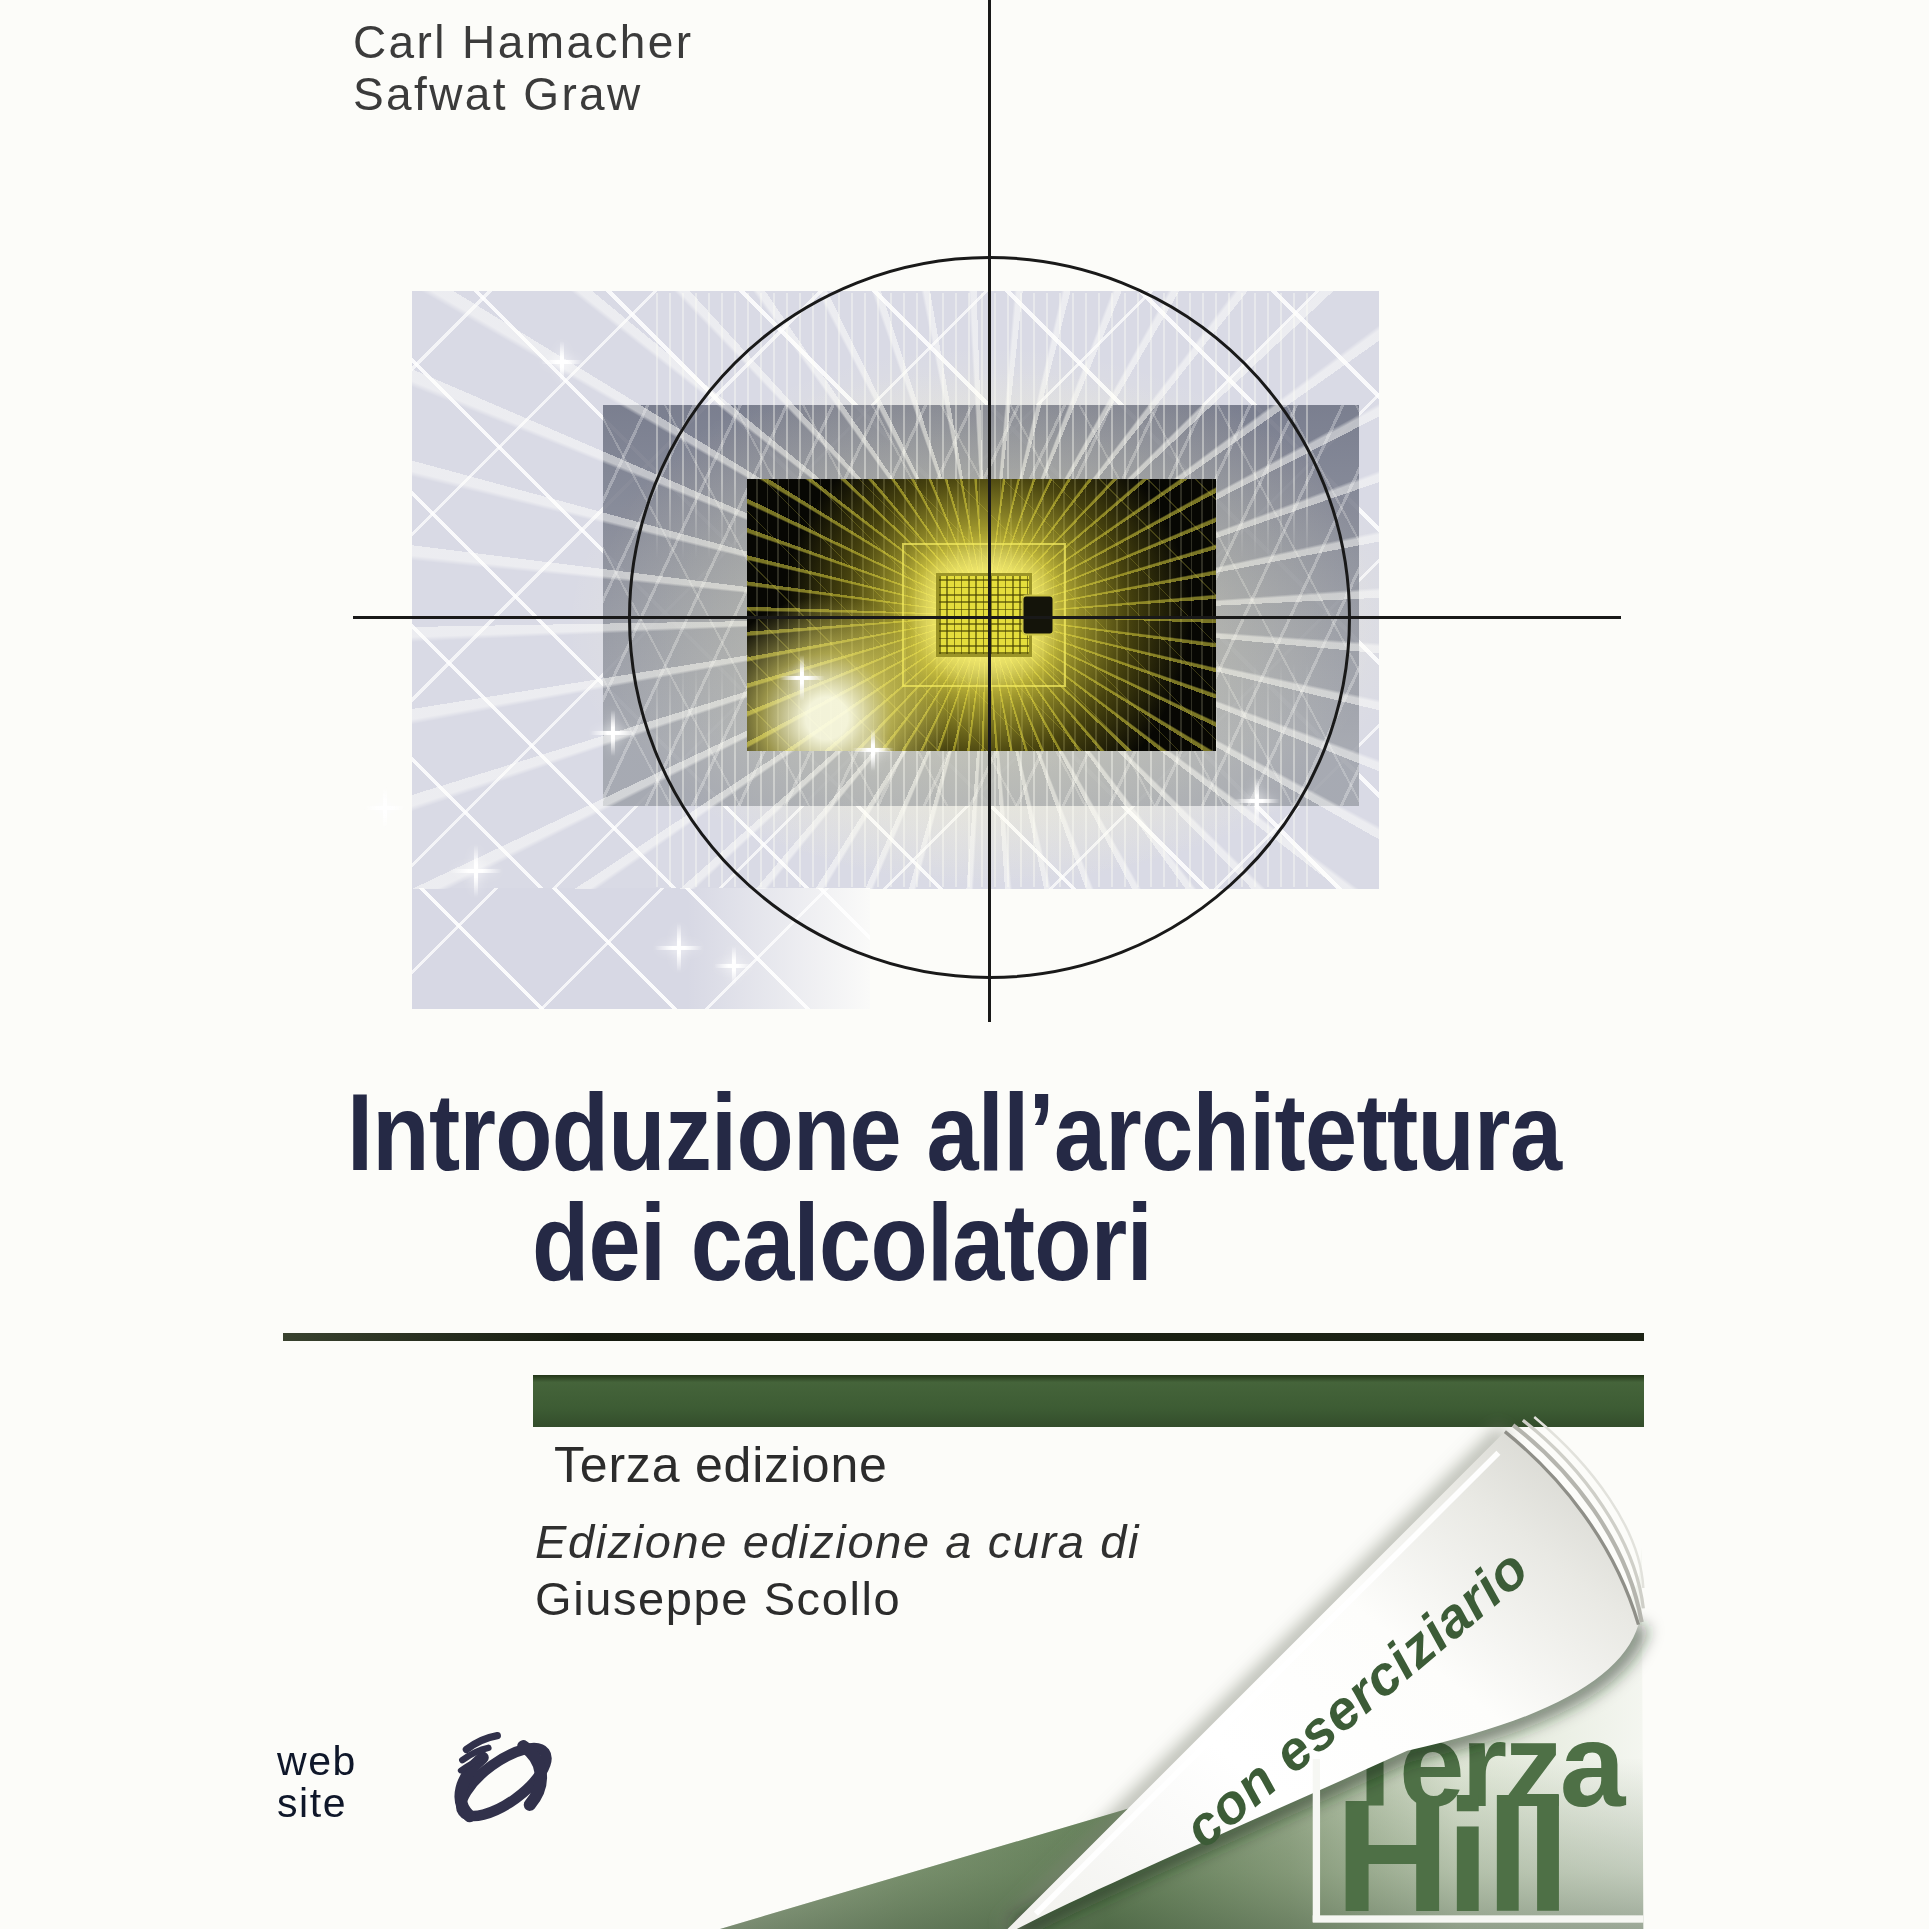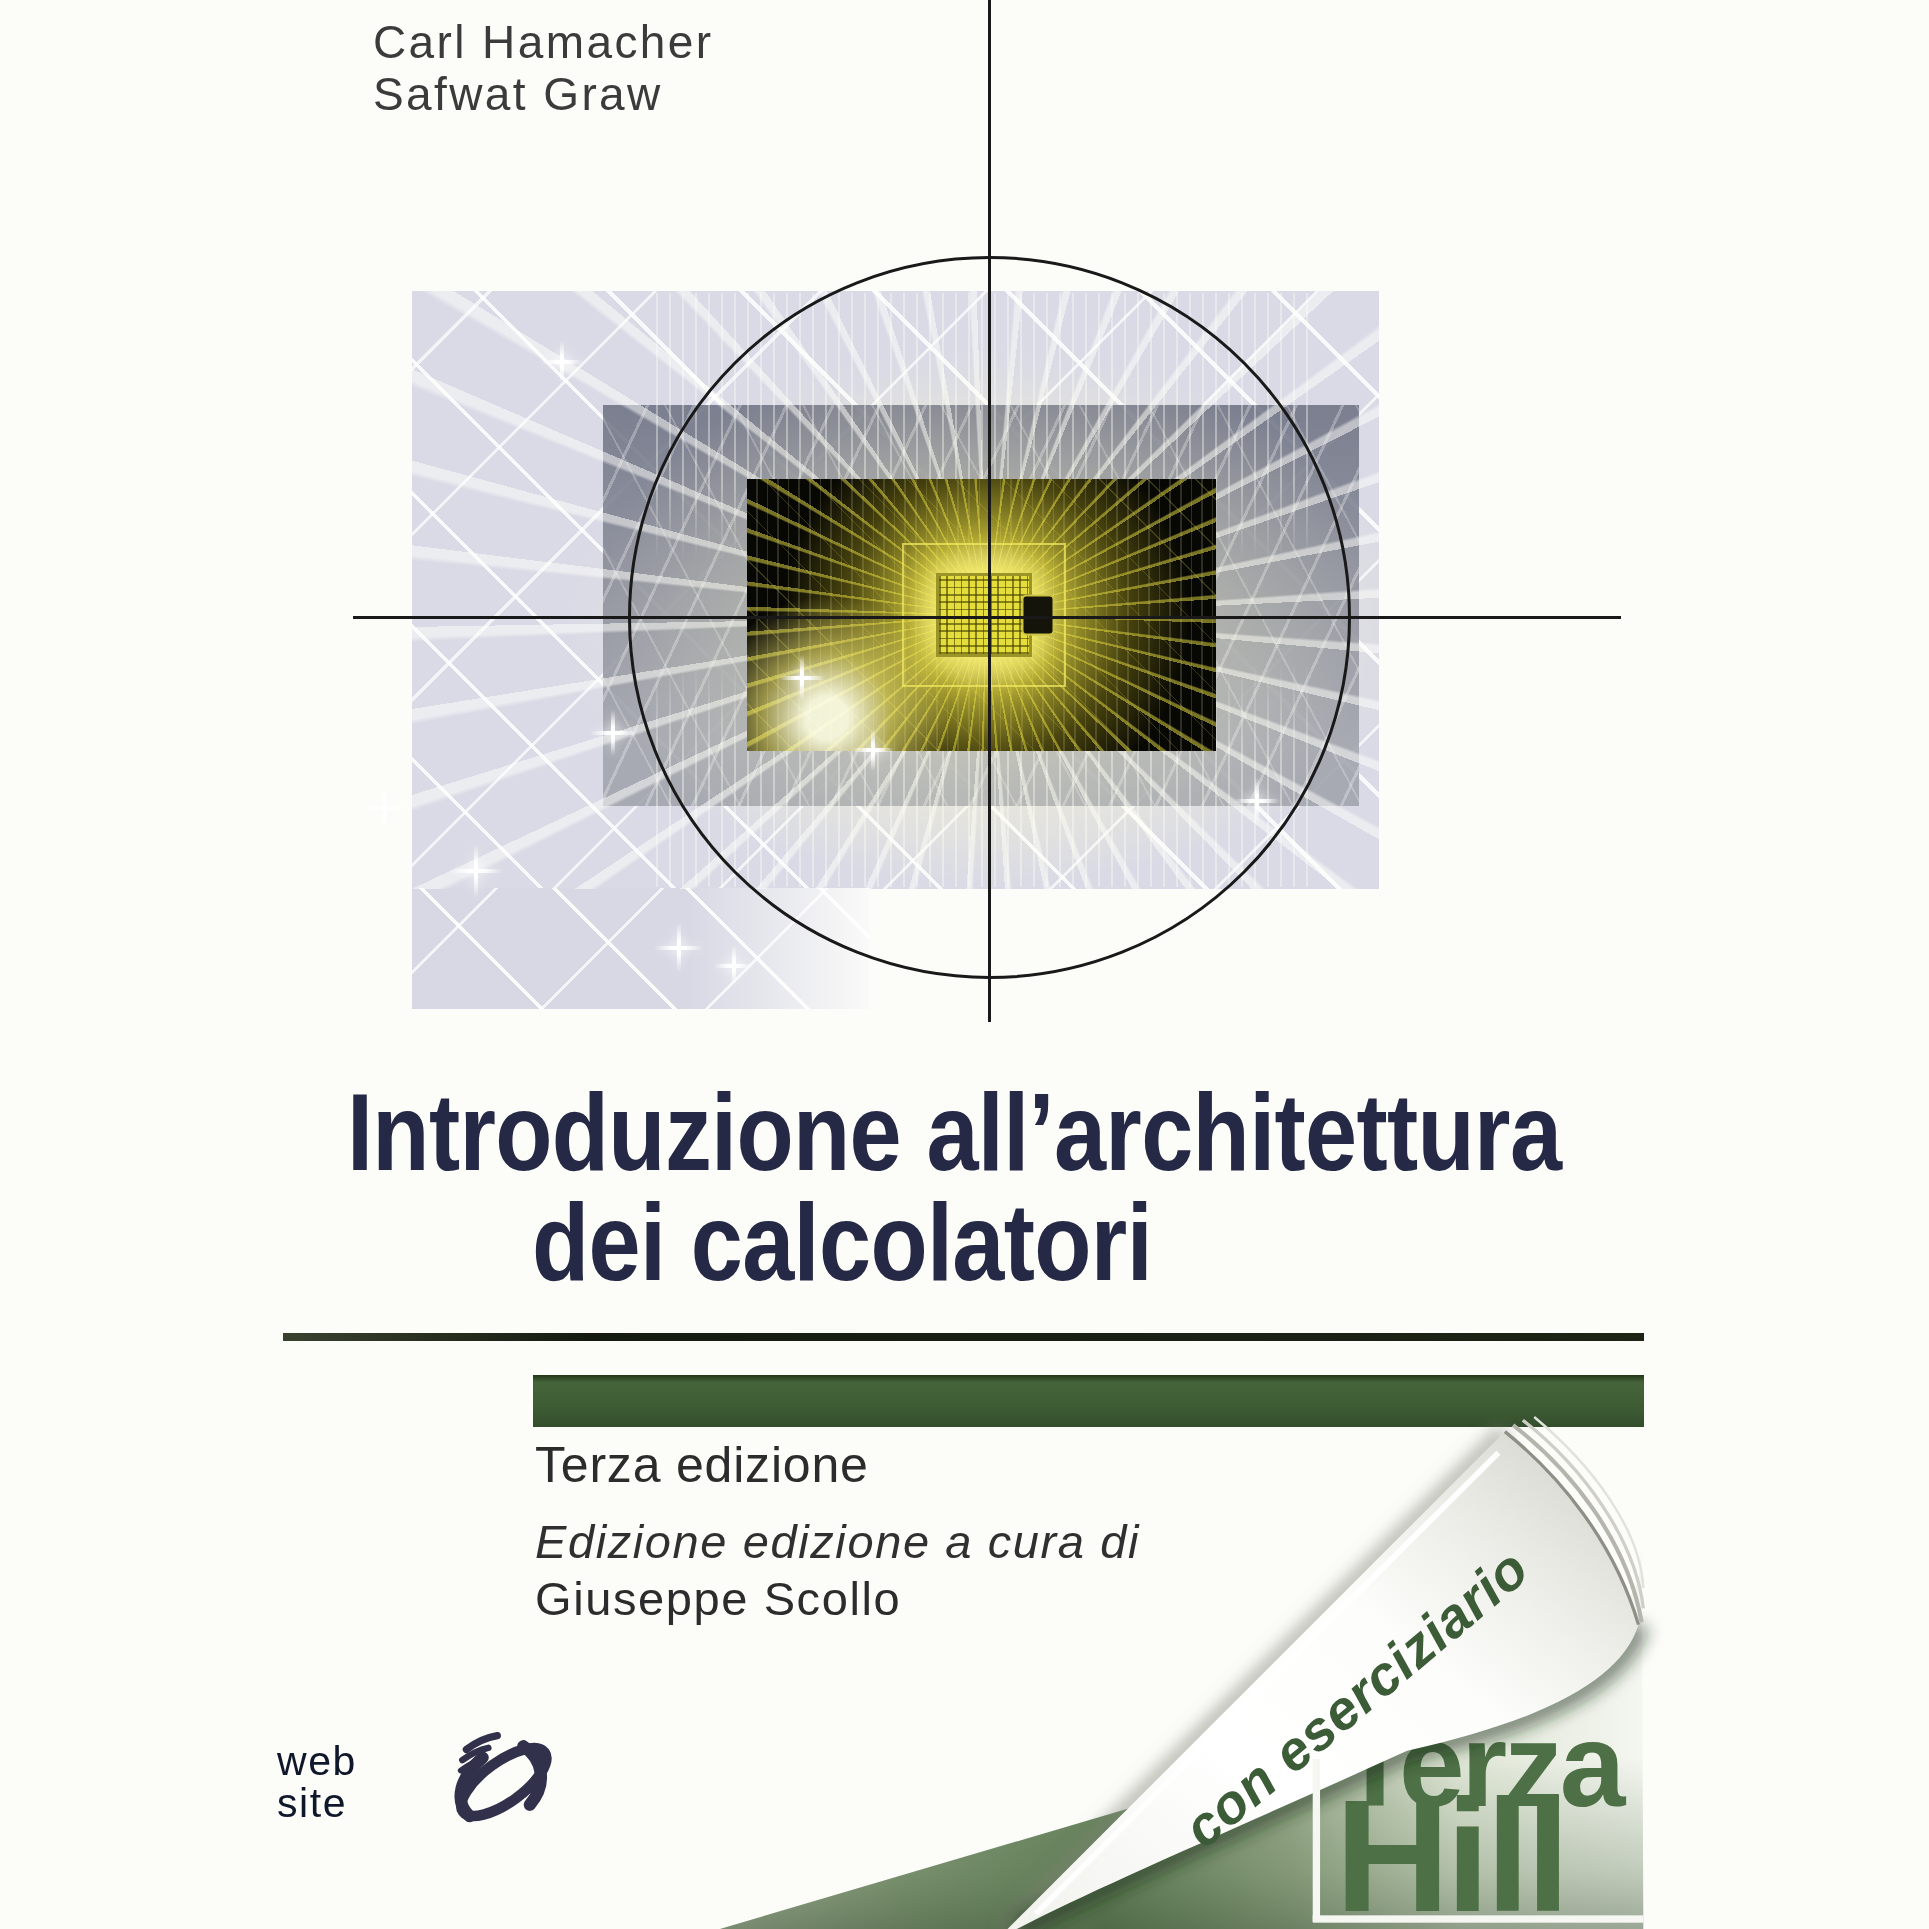--- a/index.html
+++ b/index.html
@@ -2,21 +2,21 @@
 <html style="font-size:13px"><head>
 <meta charset="utf-8">
 <style>
   html,body{margin:0;padding:0;}
   body{width:1930px;height:1930px;position:relative;overflow:hidden;
        background:#fcfcf9;font-family:"Liberation Sans",sans-serif;}
   .abs{position:absolute;}
 
   
   .authors{left:353px;top:16.3px;font-size:46px;line-height:52px;
-           letter-spacing:2.4px;color:#3b3b3b;font-weight:400;margin-left:20px;}
+           letter-spacing:2.4px;color:#3b3b3b;font-weight:400;}
 
   
   .pale-b{left:412px;top:291px;width:967px;height:598px;background:#d9dae5;
      background-image:
        repeating-linear-gradient(45deg,rgba(255,255,255,0) 0 90px,rgba(255,255,255,.85) 90px 94px),
        repeating-linear-gradient(-45deg,rgba(255,255,255,0) 0 114px,rgba(255,255,255,.7) 114px 117px),
        radial-gradient(ellipse 570px 342px at 60% 56%,rgba(250,247,210,.8),rgba(250,247,210,0) 75%);}
   .pale-a{left:412px;top:888px;width:458px;height:121px;background:#d7d8e4;
      background-image:
        repeating-linear-gradient(45deg,rgba(255,255,255,0) 0 90px,rgba(255,255,255,.9) 90px 94px),
@@ -69,21 +69,21 @@
   .title-line{font-weight:700;font-size:110px;line-height:110px;color:#252945;
      letter-spacing:-0.8px;transform:scaleX(.852);transform-origin:left top;white-space:nowrap;}
   .title-l1{left:347px;top:1077px;}
   .title-l2{left:532px;top:1187px;}
 
   
   .rule{left:283px;top:1333px;width:1361px;height:8.1px;
      background:linear-gradient(90deg,#39422f,#161b10 22%,#1d2416);}
   .green-bar{left:533px;top:1375px;width:1111px;height:52px;
      background:linear-gradient(180deg,#233619 0,#45643a 14%,#3d5c34 64%,#334d2b 100%);}
-  .terza{left:535px;top:1436px;font-size:50px;color:#2c2c2c;letter-spacing:0.8px;}
+  .terza{left:554px;top:1436px;font-size:50px;color:#2c2c2c;letter-spacing:0.8px;}
   .curated{left:535px;top:1514px;font-size:47px;font-style:italic;color:#303030;letter-spacing:1.6px;}
   .curator{left:535px;top:1571px;font-size:47px;color:#2c2c2c;letter-spacing:1.6px;}
 
   
   .weblogo-text{left:277px;top:1740px;width:157px;
      font-size:41px;line-height:42px;letter-spacing:1.6px;color:#0f172a;}
   .weblogo-symbol{left:442px;top:1725px;width:122px;height:114px;}
 
   
   .curl-svg{left:0;top:0;width:1930px;height:1930px;pointer-events:none;}

